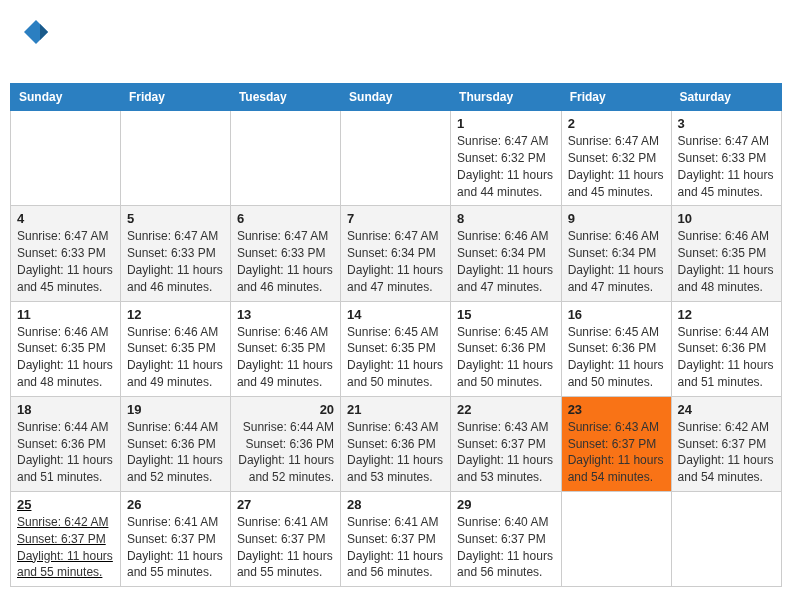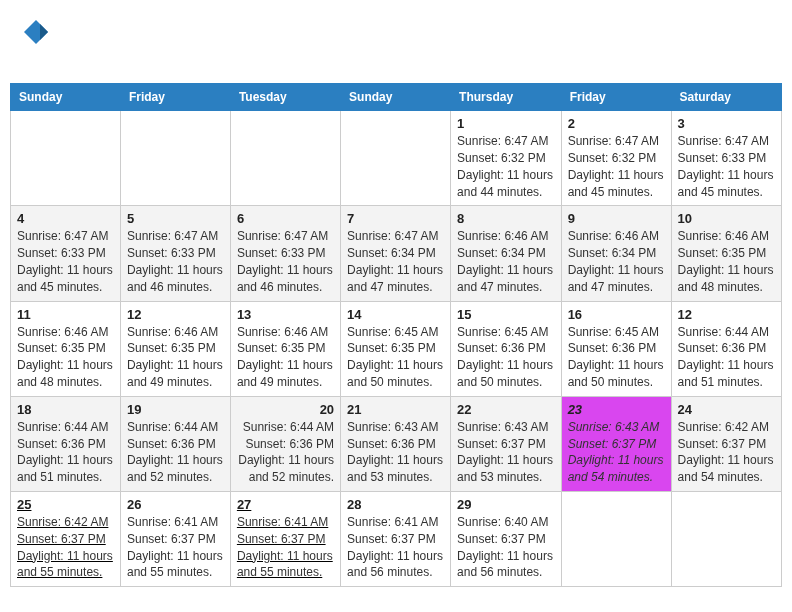--- a/index.html
+++ b/index.html
@@ -266,21 +266,21 @@
             <div class="day-info" style="white-space: pre-line;">Sunrise: 6:43 AM
 Sunset: 6:36 PM
 Daylight: 11 hours and 53 minutes.</div>
           </td>
           <td style="background: rgb(243, 243, 243);">
             <span class="day-num">22</span>
             <div class="day-info" style="white-space: pre-line;">Sunrise: 6:43 AM
 Sunset: 6:37 PM
 Daylight: 11 hours and 53 minutes.</div>
           </td>
-          <td style="background: #d946ef; font-style: italic;">
+          <td style="background: #f97316;">
             <span class="day-num">23</span>
             <div class="day-info" style="white-space: pre-line;">Sunrise: 6:43 AM
 Sunset: 6:37 PM
 Daylight: 11 hours and 54 minutes.</div>
           </td>
           <td style="background: rgb(243, 243, 243);">
             <span class="day-num">24</span>
             <div class="day-info" style="white-space: pre-line;">Sunrise: 6:42 AM
 Sunset: 6:37 PM
 Daylight: 11 hours and 54 minutes.</div>
@@ -292,21 +292,21 @@
             <div class="day-info" style="white-space: pre-line;">Sunrise: 6:42 AM
 Sunset: 6:37 PM
 Daylight: 11 hours and 55 minutes.</div>
           </td>
           <td style="background: rgb(255, 255, 255);">
             <span class="day-num">26</span>
             <div class="day-info" style="white-space: pre-line;">Sunrise: 6:41 AM
 Sunset: 6:37 PM
 Daylight: 11 hours and 55 minutes.</div>
           </td>
-          <td style="background: rgb(255, 255, 255); text-decoration: underline;">
+          <td style="background: rgb(255, 255, 255);">
             <span class="day-num">27</span>
             <div class="day-info" style="white-space: pre-line;">Sunrise: 6:41 AM
 Sunset: 6:37 PM
 Daylight: 11 hours and 55 minutes.</div>
           </td>
           <td style="background: rgb(255, 255, 255);">
             <span class="day-num">28</span>
             <div class="day-info" style="white-space: pre-line;">Sunrise: 6:41 AM
 Sunset: 6:37 PM
 Daylight: 11 hours and 56 minutes.</div>

